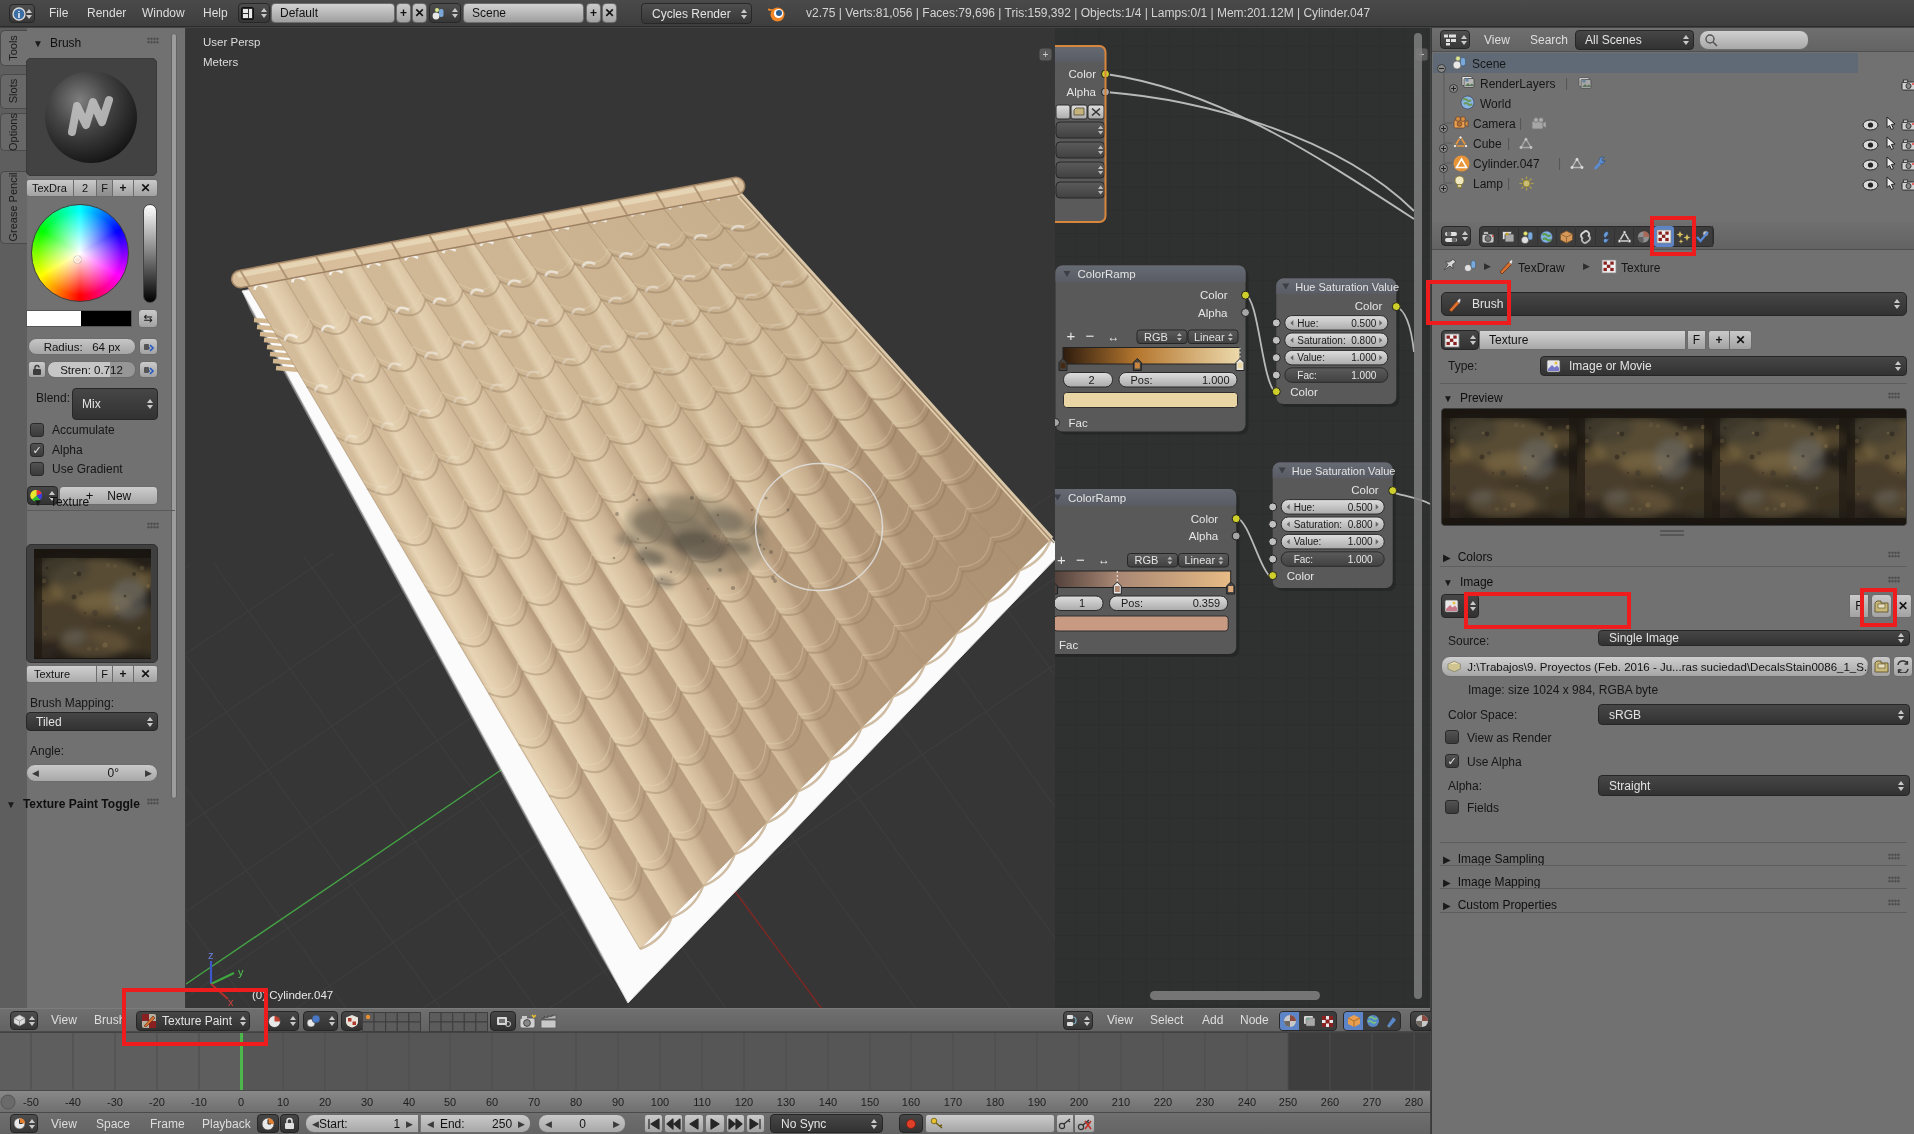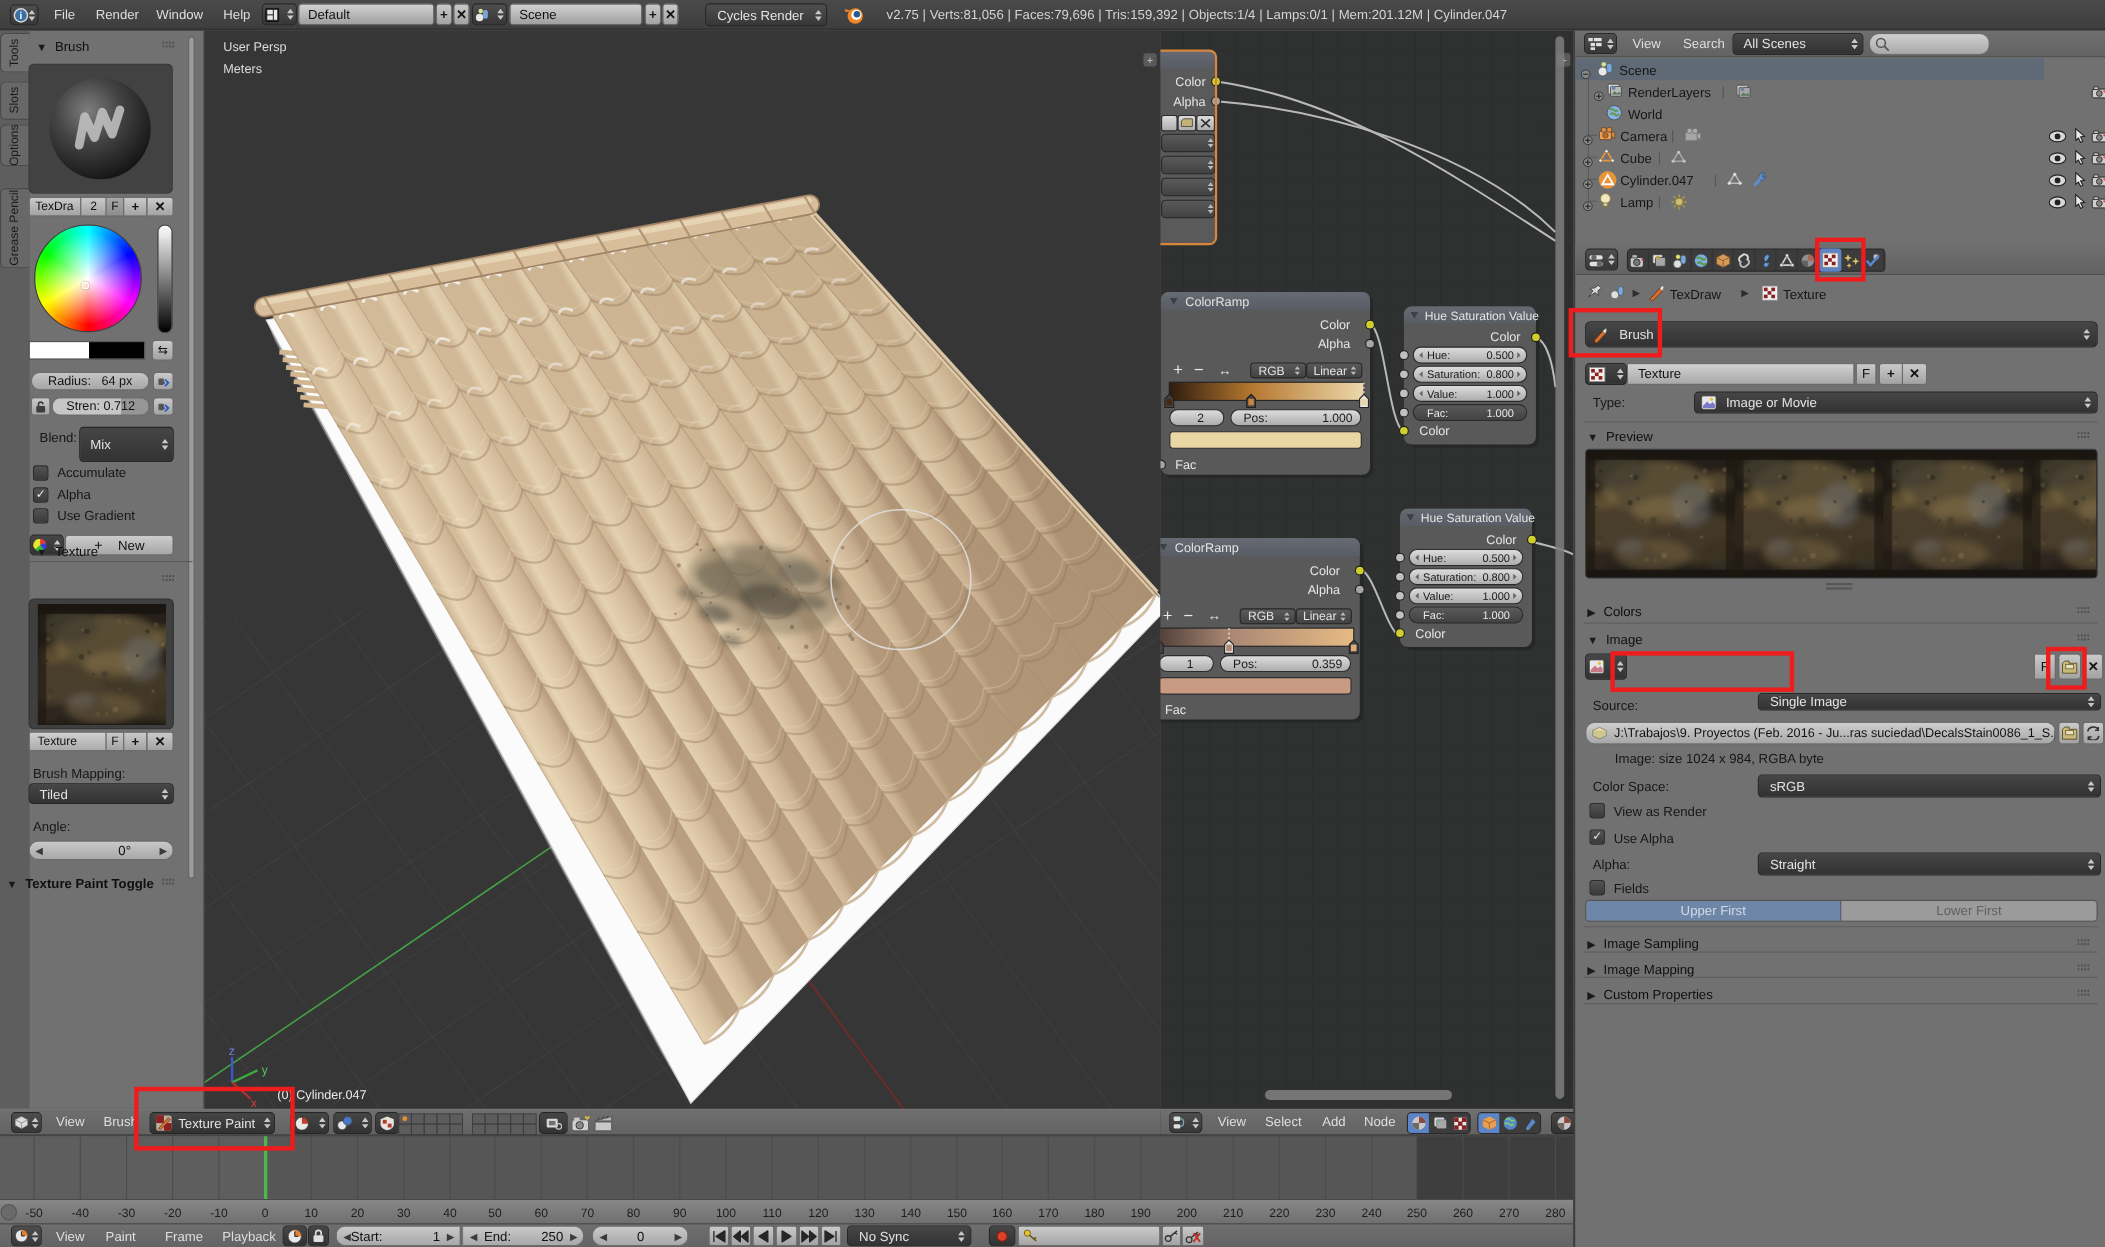--- a/index.html
+++ b/index.html
@@ -1030,21 +1030,21 @@
           <circle cx="6.5" cy="6.5" r="5.5" fill="#e8e8e8" stroke="#444" stroke-width="0.7"></circle>
           <path d="M6.5 1 A5.5 5.5 0 0 1 12 6.5 L6.5 6.5Z" fill="#e08030"></path>
           <path d="M6.5 6.5 L6.5 2.5 M6.5 6.5 L9.5 6.5" stroke="#333" stroke-width="1"></path>
         </svg>
         <span class="spin">
           <b></b>
           <i></i>
         </span>
       </div>
       <span class="menu" style="left:51px;">View</span>
-      <span class="menu" style="left:96px;">Paint</span>
+      <span class="menu" style="left:96px;">Space</span>
       <span class="menu" style="left:150px;">Frame</span>
       <span class="menu" style="left:202px;">Playback</span>
       <div class="dkm abs" style="left:257px;top:1px;width:22px;height:19px;justify-content:center;">
         <svg width="14" height="14" viewBox="0 0 14 14" style="">
           <circle cx="7" cy="7" r="6" fill="#e8e8e8" stroke="#444" stroke-width="0.7"></circle>
           <path d="M7 1 A6 6 0 0 1 13 7 L7 7Z" fill="#e08030"></path>
           <path d="M7 7 V2.5 M7 7 H10" stroke="#333" stroke-width="1.1"></path>
         </svg>
       </div>
       <div class="dkm abs" style="left:280px;top:1px;width:19px;height:19px;justify-content:center;">
@@ -1593,24 +1593,20 @@
     <span class="lbl" style="left:35px;top:509px;">View as Render</span>
     <div class="chk" style="left:13px;top:532px;">✓</div>
     <span class="lbl" style="left:35px;top:533px;">Use Alpha</span>
     <span class="lbl" style="left:16px;top:557px;">Alpha:</span>
     <div class="dkm abs" style="left:166px;top:553px;width:312px;height:21px;padding-left:10px;">Straight<span class="spin" style="margin-right:5px;">
         <b></b>
         <i></i>
       </span></div>
     <div class="chk" style="left:13px;top:578px;"></div>
     <span class="lbl" style="left:35px;top:579px;">Fields</span>
-    <div class="abs" style="left:9px;top:596px;width:466px;height:20px;border-radius:4px;overflow:hidden;border:1px solid #555;display:flex;">
-      <div style="width:50%;background:#6e86a8;color:#d2dae6;display:flex;align-items:center;justify-content:center;font-size:12px;border-right:1px solid #556;">Upper First</div>
-      <div style="width:50%;background:#9b9b9b;color:#616161;display:flex;align-items:center;justify-content:center;font-size:12px;">Lower First</div>
-    </div>
     <div class="abs" style="left:8px;top:620px;width:467px;height:1px;background:#5e5e5e;"></div>
     <div class="abs" style="left:11px;top:627px;"><span style="font-size:10px;color:#1a1a1a;">▶</span><span class="hdrtxt" style="margin-left:7px;">Image Sampling</span></div>
     <div class="dots" style="left:456px;top:631px;"></div>
     <div class="abs" style="left:8px;top:643px;width:467px;height:1px;background:#5e5e5e;"></div>
     <div class="abs" style="left:11px;top:650px;"><span style="font-size:10px;color:#1a1a1a;">▶</span><span class="hdrtxt" style="margin-left:7px;">Image Mapping</span></div>
     <div class="dots" style="left:456px;top:654px;"></div>
     <div class="abs" style="left:8px;top:666px;width:467px;height:1px;background:#5e5e5e;"></div>
     <div class="abs" style="left:11px;top:673px;"><span style="font-size:10px;color:#1a1a1a;">▶</span><span class="hdrtxt" style="margin-left:7px;">Custom Properties</span></div>
     <div class="dots" style="left:456px;top:677px;"></div>
     <div class="abs" style="left:8px;top:690px;width:467px;height:1px;background:#5e5e5e;"></div>

